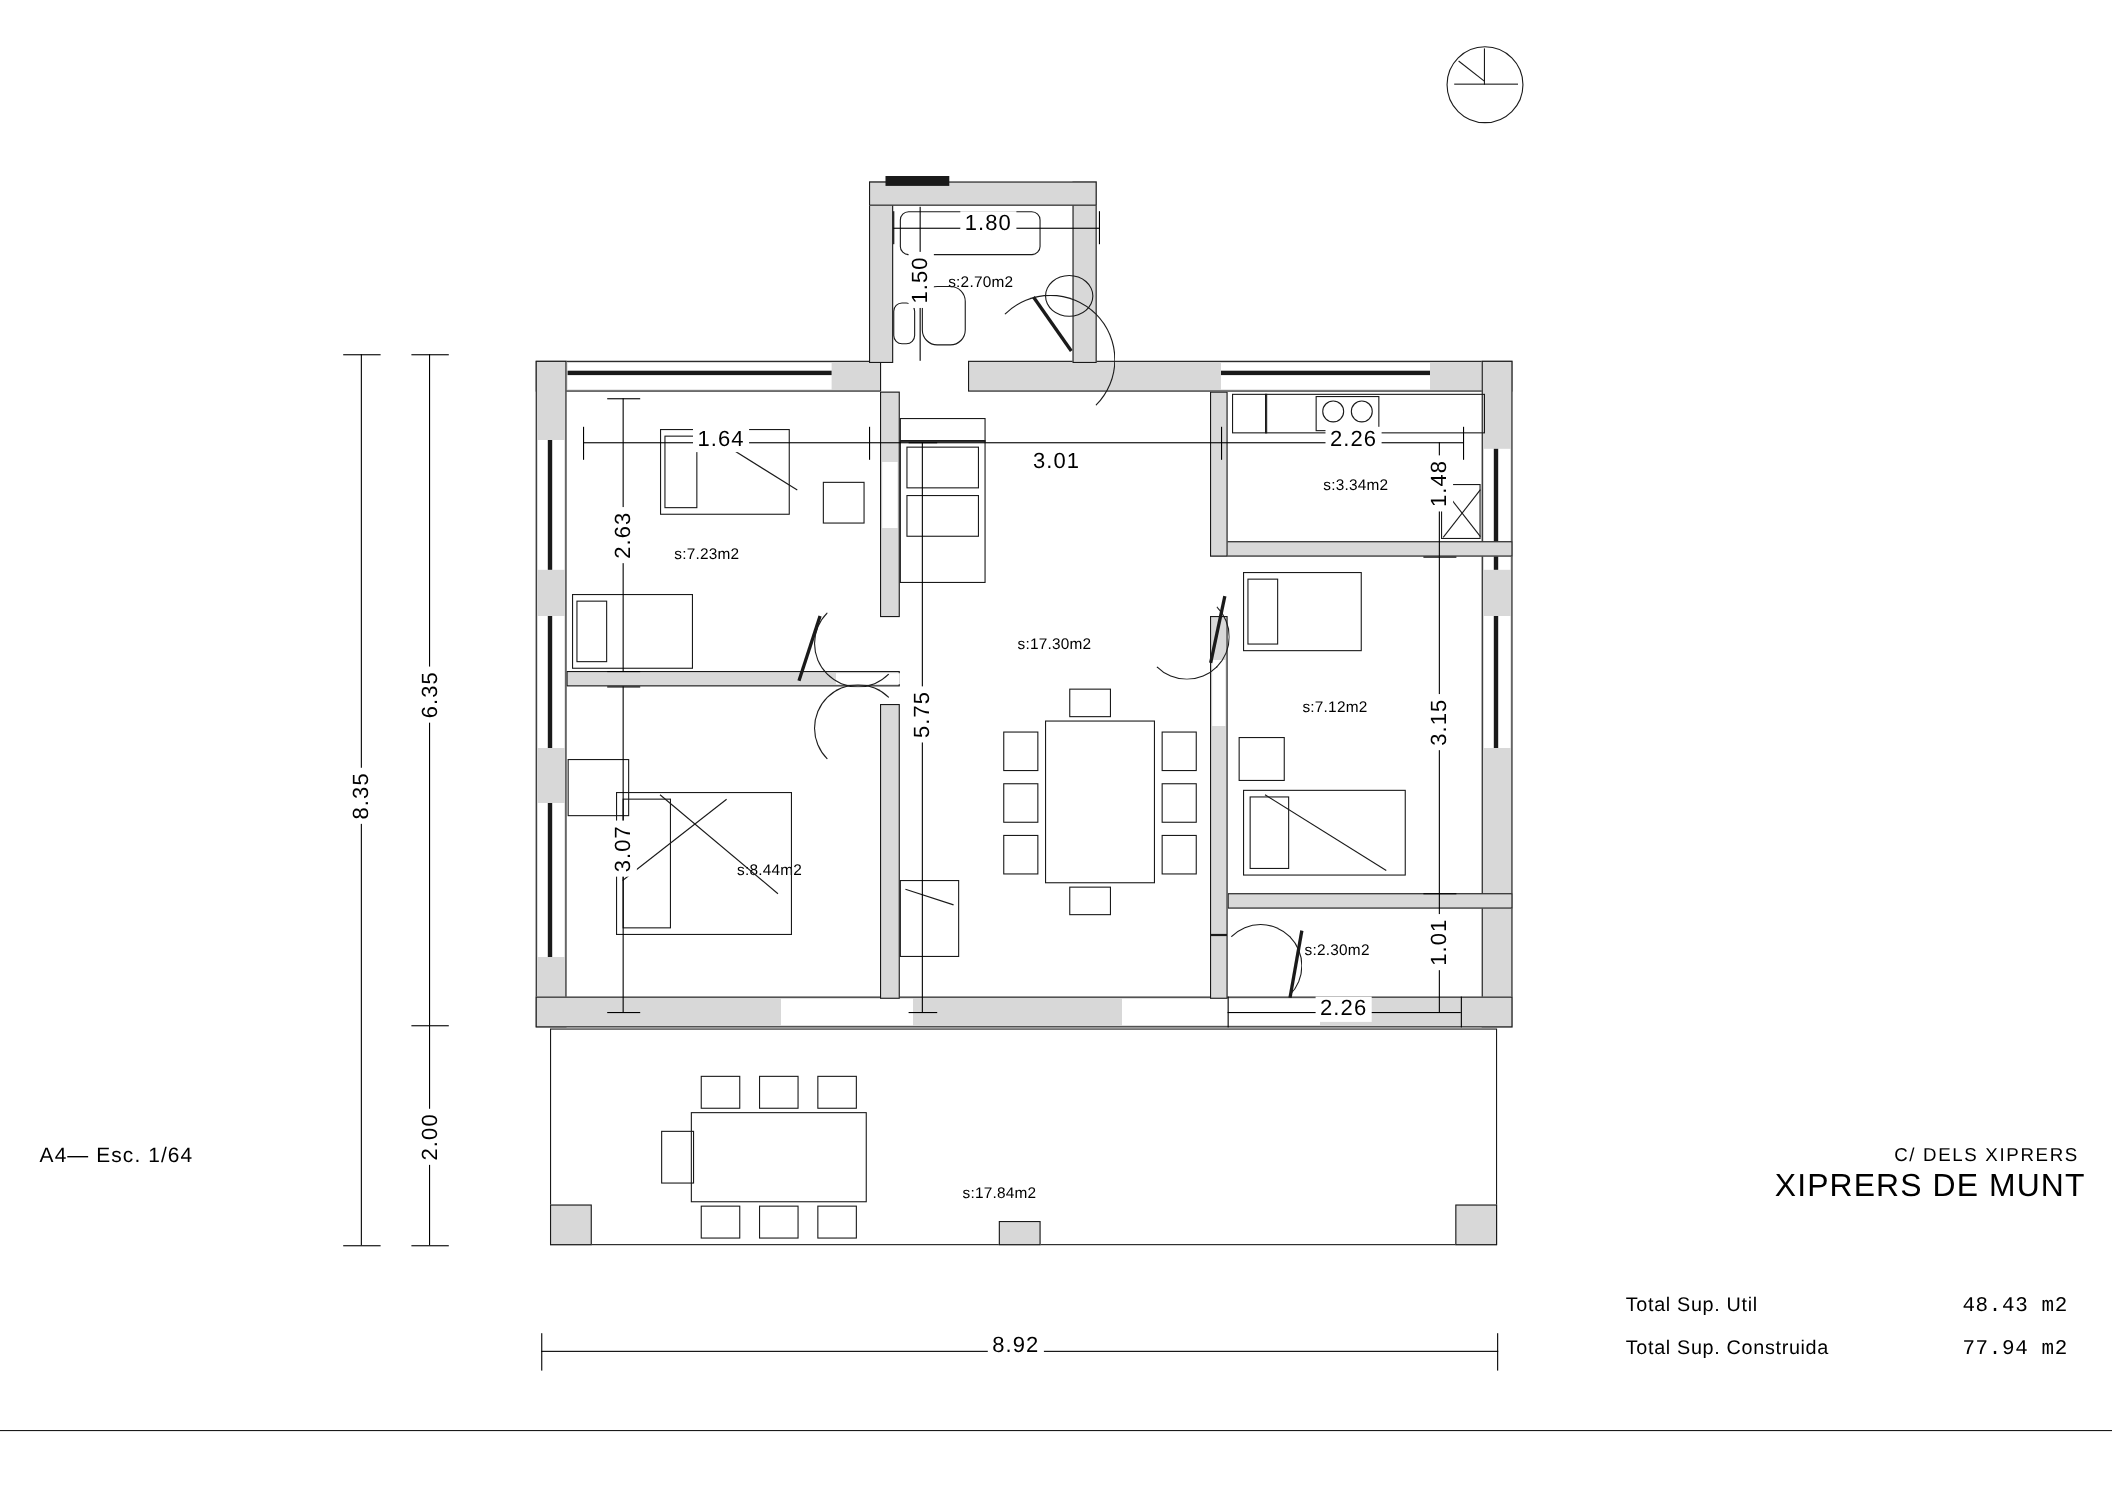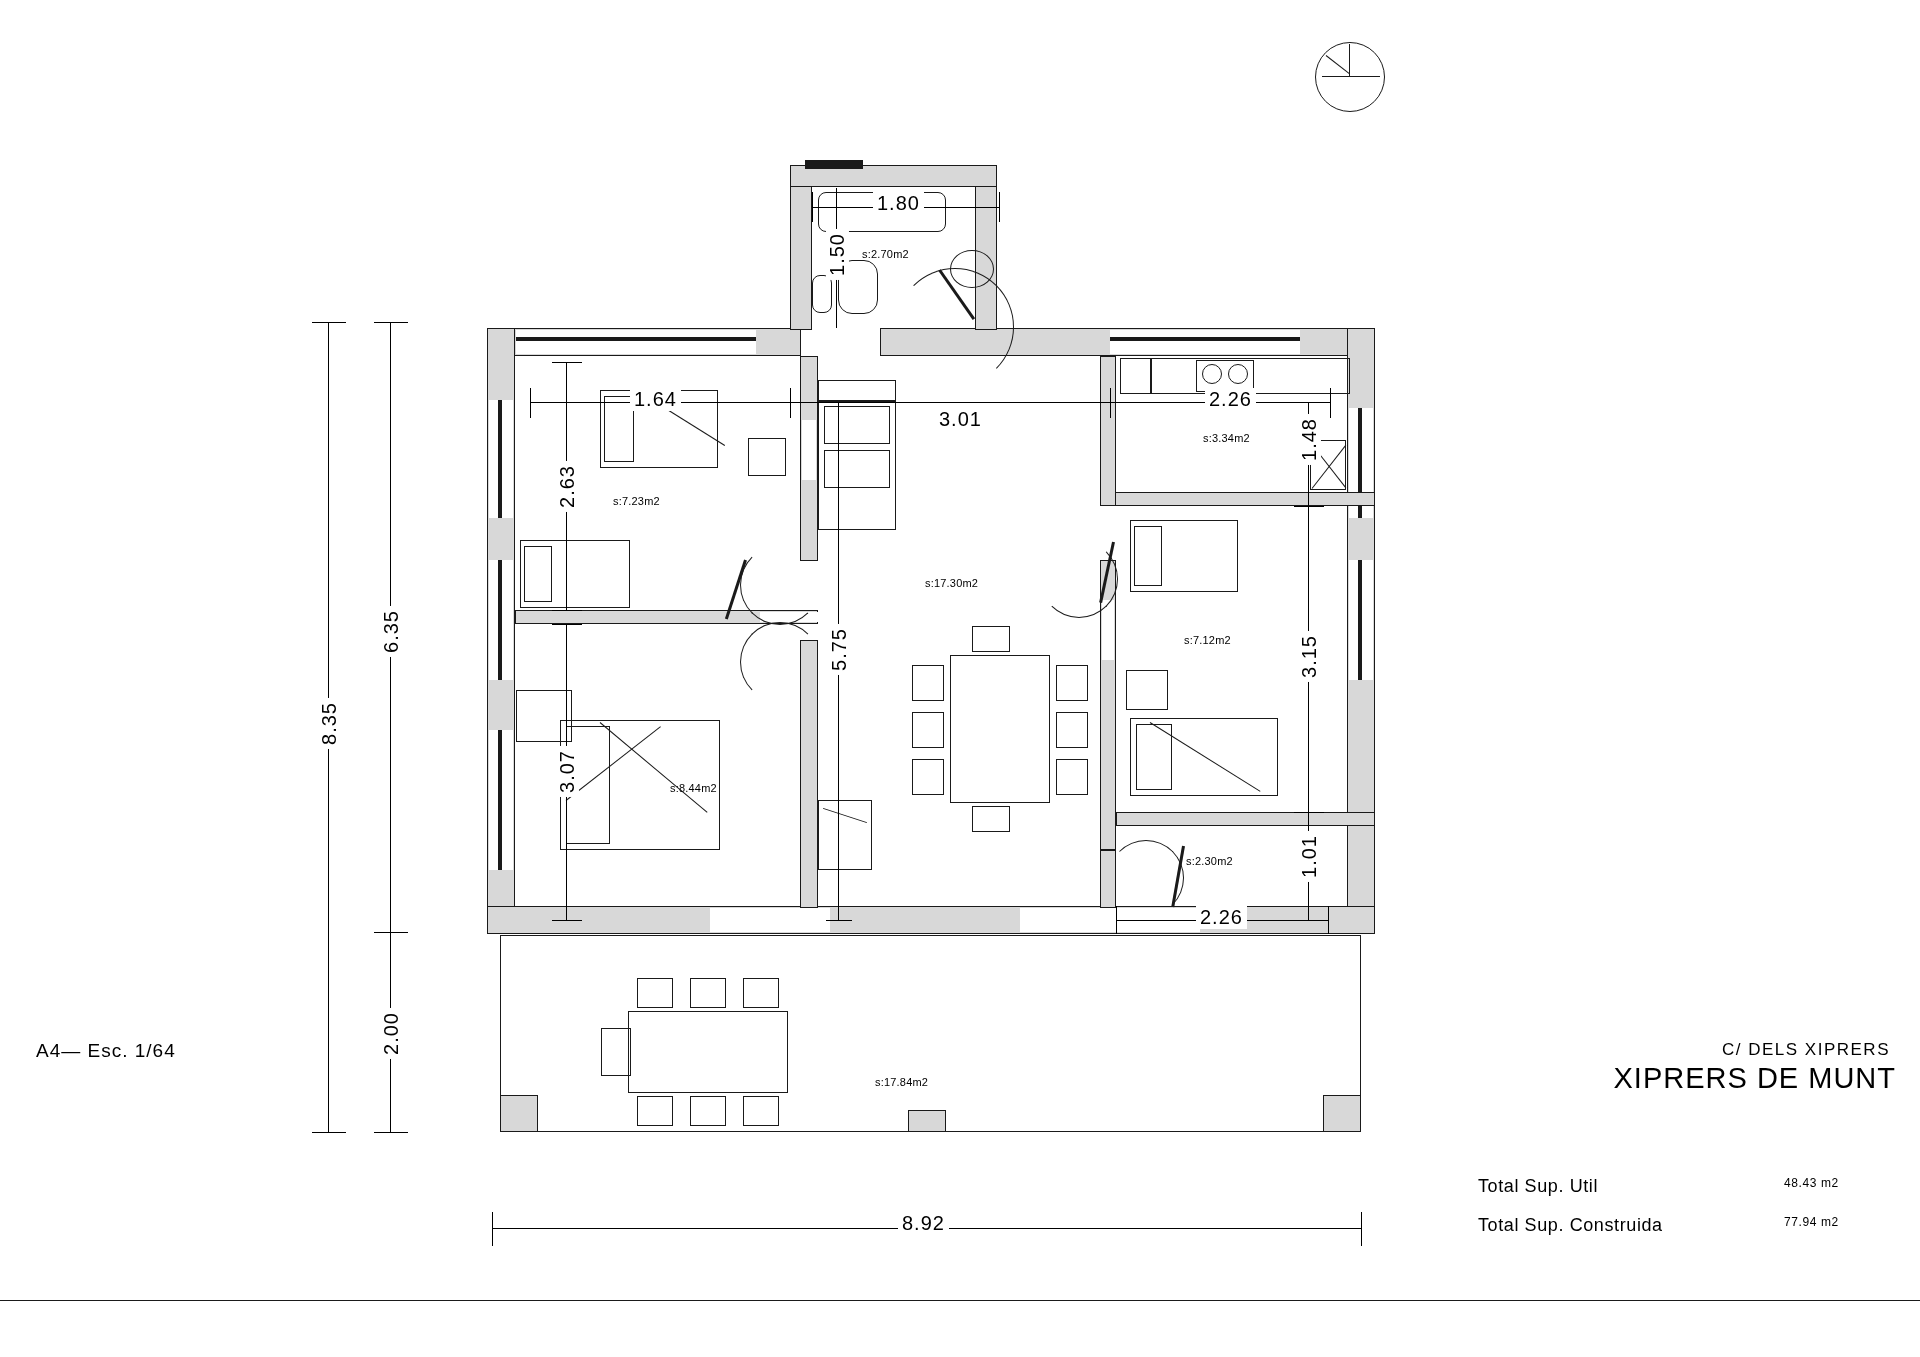--- a/index.html
+++ b/index.html
@@ -1,20 +1,20 @@
 <!DOCTYPE html>
 <html><head>
 <meta charset="utf-8">
 <style>
   html,body{margin:0;padding:0;background:#ffffff;}
   body{width:1920px;height:1357px;position:relative;font-family:"Liberation Sans",sans-serif;color:#000;overflow:hidden;}
   #sheet{position:absolute;left:0;top:0;width:1920px;height:1357px;}
 
   .lbl{position:absolute;white-space:nowrap;font-family:"Liberation Sans",sans-serif;}
-  .area{font-size:11px;letter-spacing:0.2px;}
+  .area{font-size:14px;letter-spacing:0.2px;}
   .dim{font-size:20px;letter-spacing:1px;background:#fff;padding:0 4px;}
   .dimv{font-size:20px;letter-spacing:1px;background:#fff;padding:0 4px;transform-origin:center center;}
 
   
   .wall{position:absolute;background:#d8d8d8;border:1px solid #1a1a1a;box-sizing:border-box;}
   .wallp{position:absolute;background:#d9d9d9;border:1px solid #1a1a1a;box-sizing:border-box;}
   .room-out{position:absolute;border:1px solid #1a1a1a;box-sizing:border-box;}
 
   
   .dline{position:absolute;background:#000;height:1px;}
@@ -22,21 +22,21 @@
   .tick{position:absolute;background:#000;}
   .fxn{position:absolute;border:1px solid #1a1a1a;box-sizing:border-box;background:transparent;}
   .fl{position:absolute;background:#1a1a1a;}
 
   .door-arc{position:absolute;border:1px solid #1a1a1a;border-radius:50%;box-sizing:border-box;background:transparent;}
 
   .footer-l{position:absolute;left:36px;top:1040px;font-size:19px;letter-spacing:1px;}
   .footer-r1{position:absolute;right:30px;top:1040px;font-size:17px;letter-spacing:1.5px;}
   .footer-r2{position:absolute;right:24px;top:1062px;font-size:29px;letter-spacing:1px;}
   .tot-label{position:absolute;font-size:18px;letter-spacing:0.6px;}
-  .tot-val{position:absolute;font-size:12px;letter-spacing:0.6px;}
+  .tot-val{position:absolute;font-size:19px;letter-spacing:0.6px;font-family:Liberation Mono, monospace;}
 
   .compass{position:absolute;left:1315px;top:42px;width:68px;height:68px;border:1px solid #1a1a1a;border-radius:50%;}
 </style>
 </head>
 <body>
 
 <div id="sheet">
 
   <div class="compass">
     <div class="fl" style="left:33px;top:1px;width:1px;height:33px;"></div>

